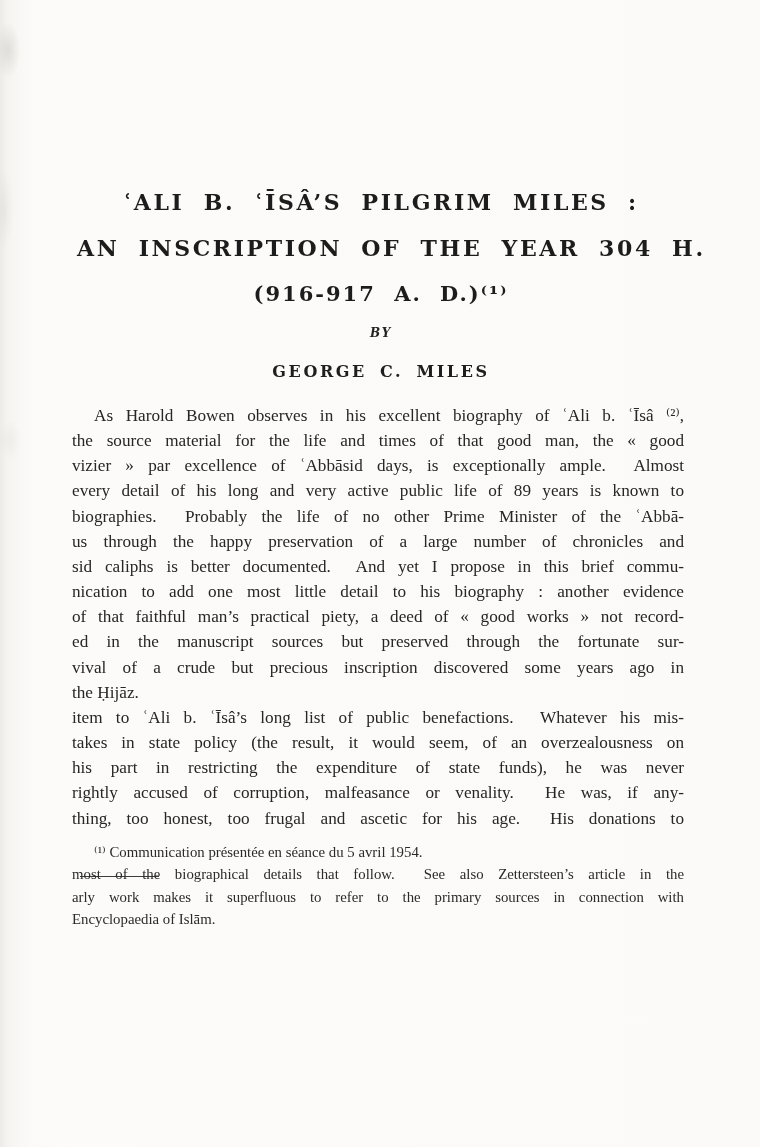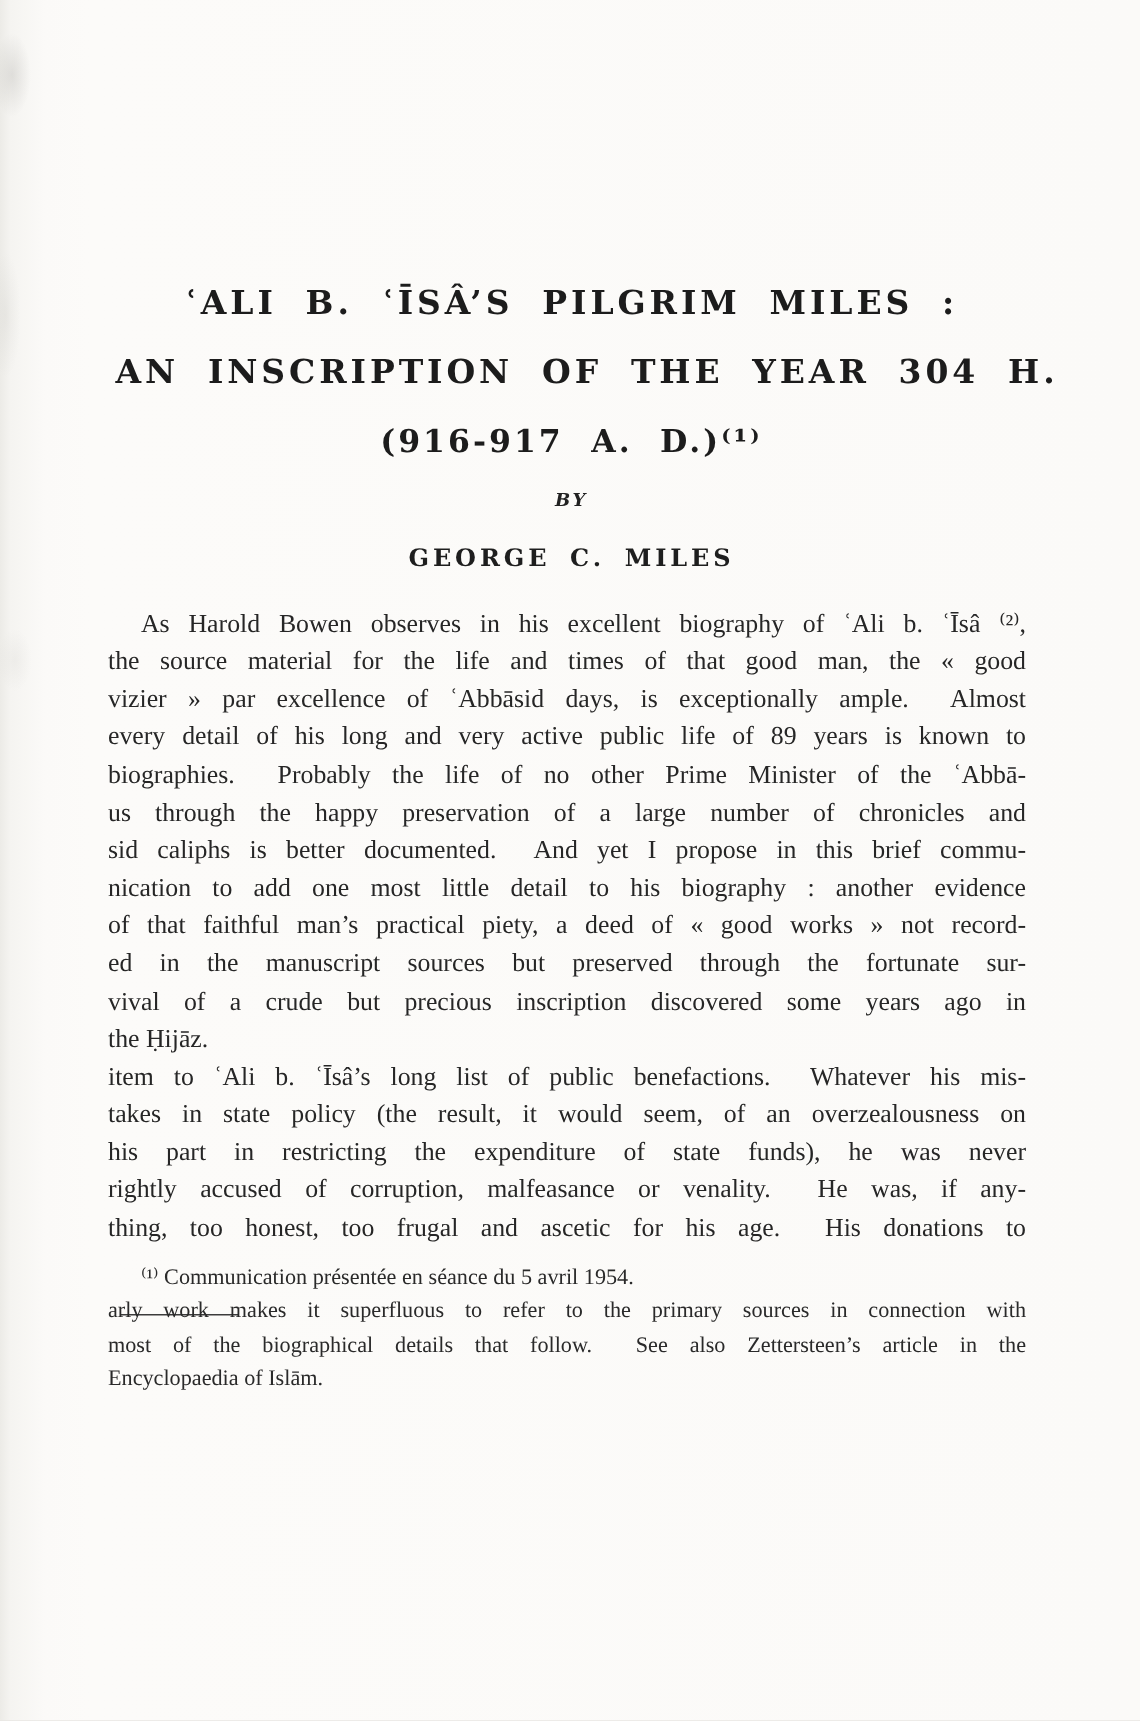--- a/index.html
+++ b/index.html
@@ -78,18 +78,18 @@
       <div class="jline">his part in restricting the expenditure of state funds), he was never</div>
       <div class="jline">rightly accused of corruption, malfeasance or venality.&nbsp; He was, if any-</div>
       <div class="jline">thing, too honest, too frugal and ascetic for his age.&nbsp; His donations to</div>
     </div>
   </main>
 
   <div class="fn-rule"></div>
 
   <footer class="footnotes">
     <div class="fn-line endline indent">⁽¹⁾ Communication présentée en séance du 5 avril 1954.</div>
+    <div class="fn-line">most of the biographical details that follow.&nbsp; See also Zettersteen’s article in the</div>
     <div class="fn-line">arly work makes it superfluous to refer to the primary sources in connection with</div>
-    <div class="fn-line">most of the biographical details that follow.&nbsp; See also Zettersteen’s article in the</div>
     <div class="fn-line endline italic">Encyclopaedia of Islām.</div>
   </footer>
 
 </div>
 
 </body></html>

